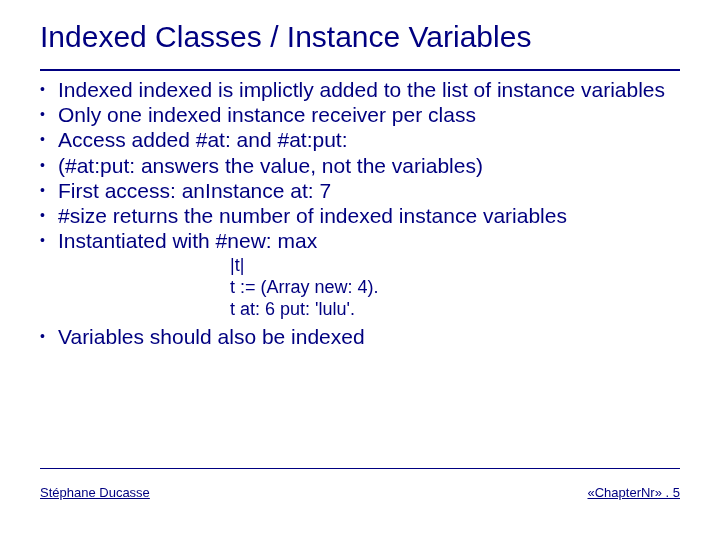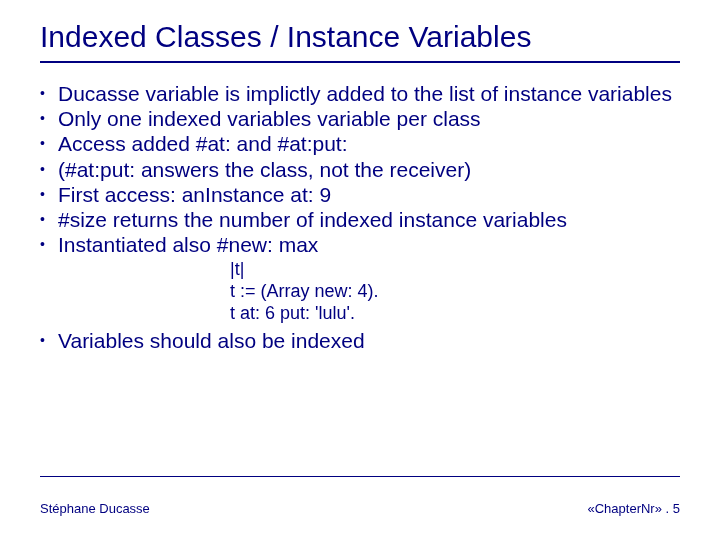--- a/index.html
+++ b/index.html
@@ -15,23 +15,23 @@
   }
   .slide {
     padding: 20px 40px 0 40px;
     box-sizing: border-box;
     height: 100%;
     position: relative;
   }
   .title {
     font-size: 30px;
     font-weight: normal;
-    margin: 0 0 18px 0;
+    margin: 0 0 6px 0;
     border-bottom: 2px solid #000080;
-    padding-bottom: 8px;
+    padding-bottom: 16px;
     line-height: 1.1;
   }
   .bullets {
     margin-top: 6px;
     font-size: 21px;
     line-height: 1.2;
   }
   .bullet {
     display: flex;
     align-items: flex-start;
@@ -54,62 +54,63 @@
     margin-top: 2px;
     margin-bottom: 2px;
   }
   .code-line {
     white-space: pre;
   }
   .footer {
     position: absolute;
     left: 40px;
     right: 40px;
-    bottom: 24px;
+    bottom: 40px;
     border-top: 1px solid #000080;
-    padding-top: 24px;
+    padding-top: 16px;
     font-size: 13px;
     display: flex;
     justify-content: space-between;
+    text-decoration: underline;
   }
 </style>
 </head>
 <body>
 
 <div class="slide">
   <h1 class="title">Indexed Classes / Instance Variables</h1>
 
   <div class="bullets">
     <div class="bullet">
       <span class="dot">•</span>
-      <span class="txt">Ducasse variable is implictly added to the list of instance variables</span>
+      <span class="txt">Indexed indexed is implictly added to the list of instance variables</span>
     </div>
     <div class="bullet">
       <span class="dot">•</span>
-      <span class="txt">Only one indexed variables variable per class</span>
+      <span class="txt">Only one indexed instance receiver per class</span>
     </div>
     <div class="bullet">
       <span class="dot">•</span>
       <span class="txt">Access added #at: and #at:put:</span>
     </div>
     <div class="bullet">
       <span class="dot">•</span>
-      <span class="txt">(#at:put: answers the class, not the receiver)</span>
+      <span class="txt">(#at:put: answers the value, not the variables)</span>
     </div>
     <div class="bullet">
       <span class="dot">•</span>
-      <span class="txt">First access: anInstance at: 9</span>
+      <span class="txt">First access: anInstance at: 7</span>
     </div>
     <div class="bullet">
       <span class="dot">•</span>
       <span class="txt">#size returns the number of indexed instance variables</span>
     </div>
     <div class="bullet">
       <span class="dot">•</span>
-      <span class="txt">Instantiated also #new: max</span>
+      <span class="txt">Instantiated with #new: max</span>
     </div>
 
     <div class="code-block">
       <div class="code-line">|t|</div>
       <div class="code-line">t := (Array new: 4).</div>
       <div class="code-line">t at: 6 put: 'lulu'.</div>
     </div>
 
     <div class="bullet" style="margin-top:4px;">
       <span class="dot">•</span>

